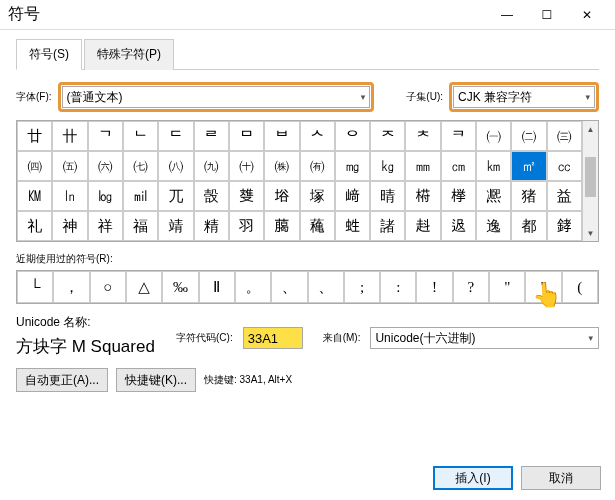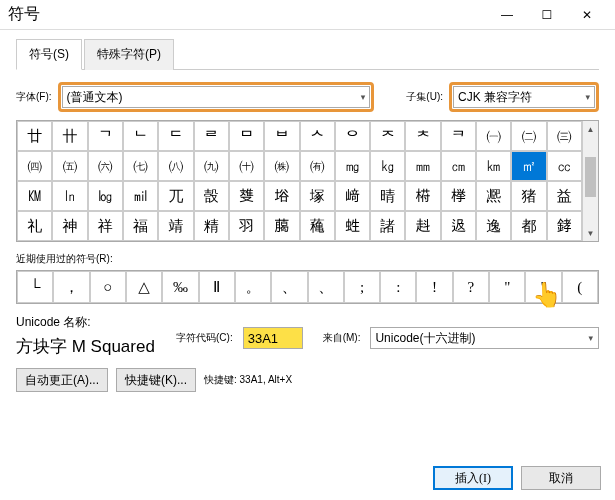--- a/index.html
+++ b/index.html
@@ -27,21 +27,21 @@
 .scroll-arrow-up, .scroll-arrow-down { position: absolute; left: 0; right: 0; height: 16px; display: flex; align-items: center; justify-content: center; font-size: 8px; color: #555; }
 .scroll-arrow-up { top: 0; }
 .scroll-arrow-down { bottom: 0; }
 .recent-wrap { border: 1px solid #aaa; display: grid; grid-template-columns: repeat(16, 1fr); margin-bottom: 10px; }
 .recent-cell { border: 1px solid #ccc; height: 32px; display: flex; align-items: center; justify-content: center; font-size: 15px; font-family: serif; }
 .info-row { display: flex; align-items: center; gap: 10px; margin-bottom: 6px; }
 .input-text { height: 22px; border: 1px solid #aaa; padding: 0 4px; width: 60px; background: #fde047; font-size: 13px; }
 .btn-row { display: flex; align-items: center; gap: 8px; margin-bottom: 10px; }
 .btn { border: 1px solid #aaa; background: #e8e8e8; padding: 4px 8px; height: 24px; display: inline-flex; align-items: center; font-size: 12px; cursor: pointer; }
 .footer { position: absolute; bottom: 10px; right: 14px; display: flex; gap: 8px; }
-.footer .btn { width: 80px; justify-content: center; font-family: Liberation Serif, serif; }
+.footer .btn { width: 80px; justify-content: center; }
 .footer .btn.primary { border: 2px solid #0078d7; background: #e5f1fb; }
 .cursor-hand { position: absolute; right: 36px; top: 160px; font-size: 24px; pointer-events: none; z-index: 10; }
 .unicode-name-block { margin-bottom: 4px; }
 .unicode-name-label { font-size: 12px; margin-bottom: 4px; display: block; }
 .unicode-name-value { font-size: 17px; }
 .grid-inner { margin-right: 16px; }
 </style>
 </head>
 <body>
 

